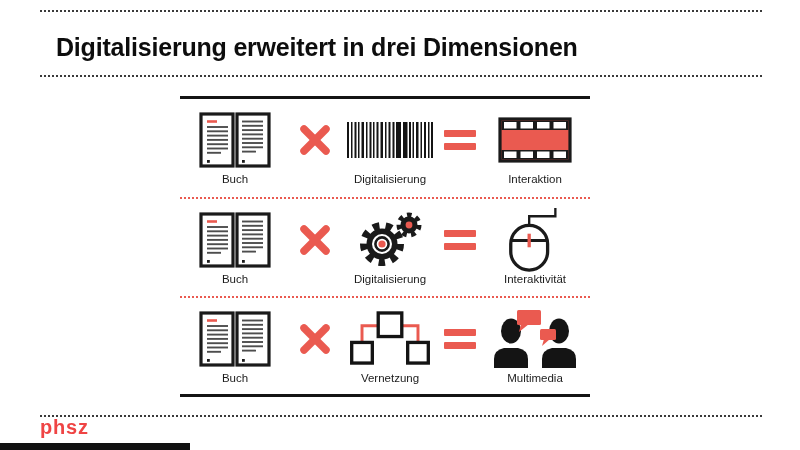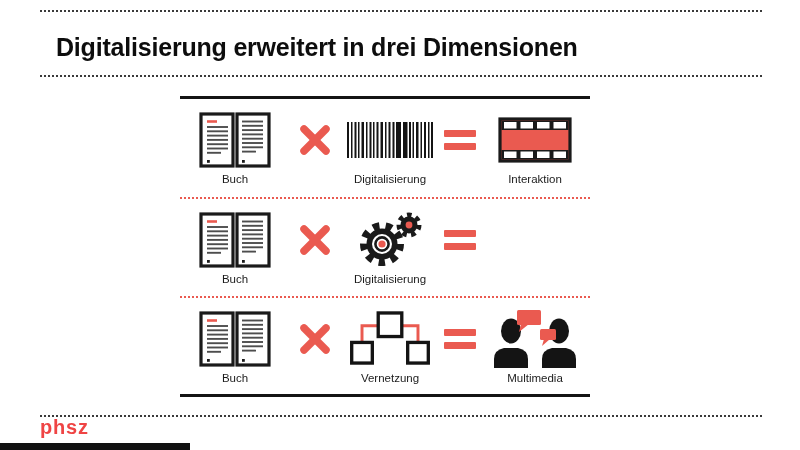--- a/index.html
+++ b/index.html
@@ -222,20 +222,28 @@
         </div>
       <div class="label">Digitalisierung</div>
     </div>
     <div class="cell">
       <div class="iconbox">
           <svg width="34" height="22" viewBox="0 0 34 22">
             <use href="#equals"></use>
           </svg>
         </div>
     </div>
+    <div class="cell">
+      <div class="iconbox">
+          <svg width="60" height="64" viewBox="0 0 60 66">
+            <use href="#mouse"></use>
+          </svg>
+        </div>
+      <div class="label">Interaktivität</div>
+    </div>
   </div>
 
   <div class="row">
     <div class="cell">
       <div class="iconbox">
           <svg width="72" height="56" viewBox="0 0 72 56">
             <use href="#book"></use>
           </svg>
         </div>
       <div class="label">Buch</div>

